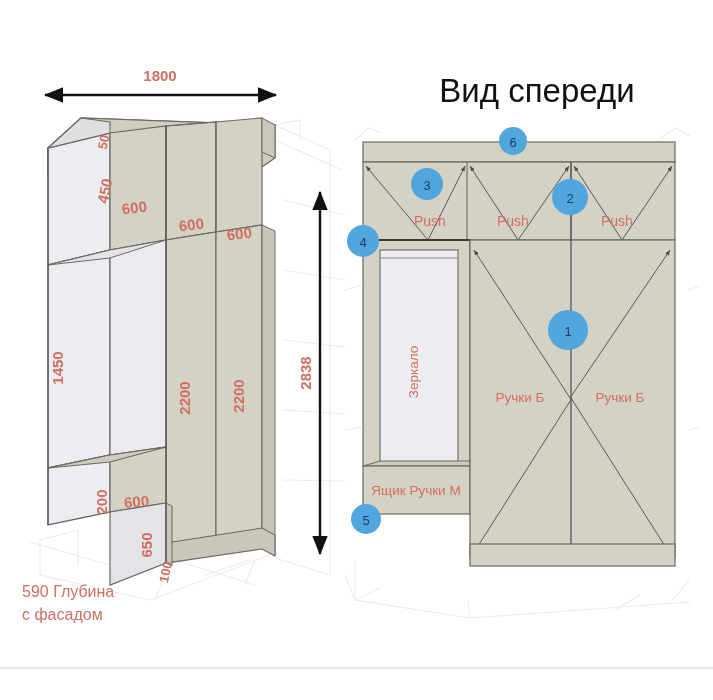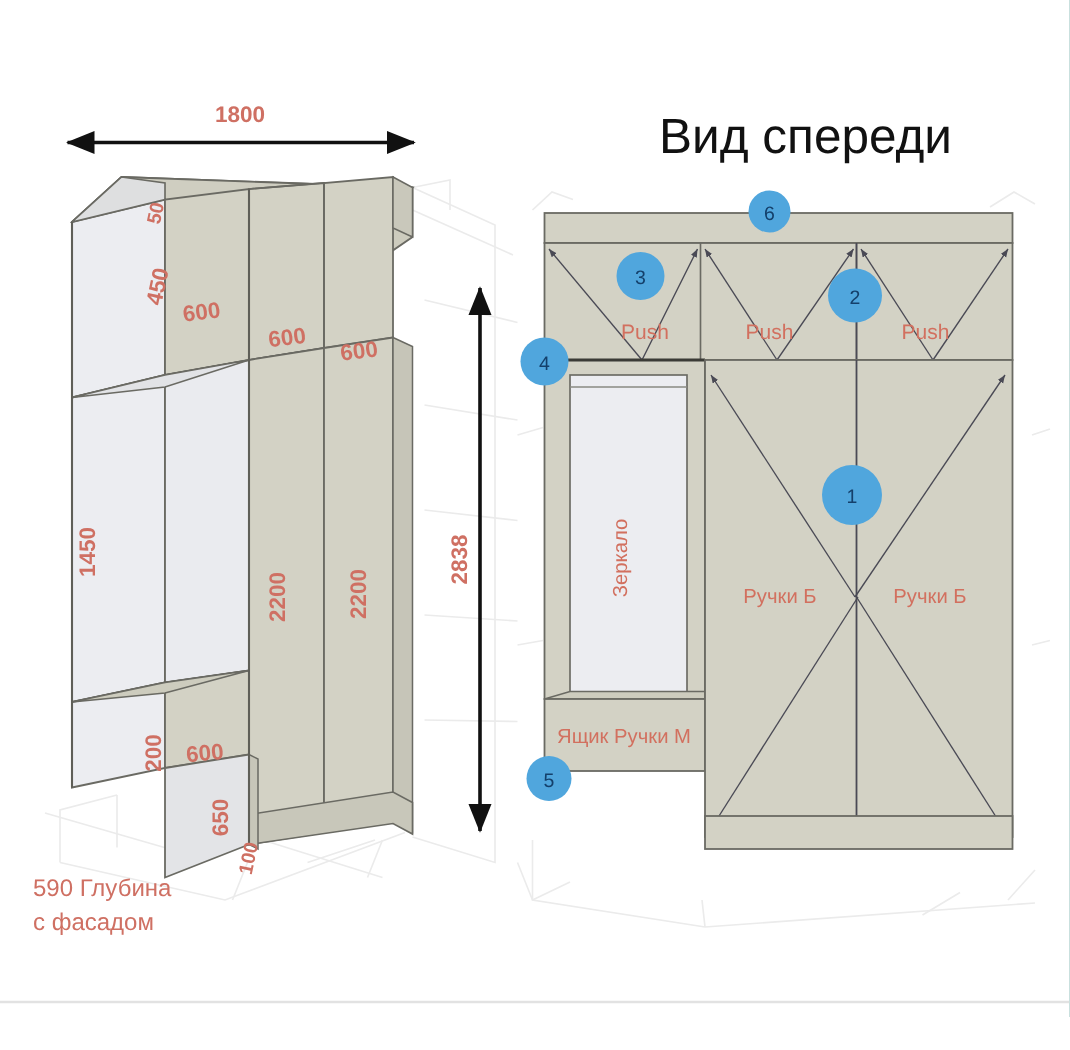--- a/index.html
+++ b/index.html
@@ -8,21 +8,21 @@
     padding: 0;
     background: #ffffff;
   }
   body {
     font-family: "Liberation Sans", sans-serif;
   }
   #page {
     position: relative;
     width: 713px;
     height: 700px;
-    background: #0f766e;
+    background: #be185d;
     overflow: hidden;
   }
   #drawing-svg {
     position: absolute;
     left: 0;
     top: 0;
     width: 713px;
     height: 700px;
     display: block;
   }

